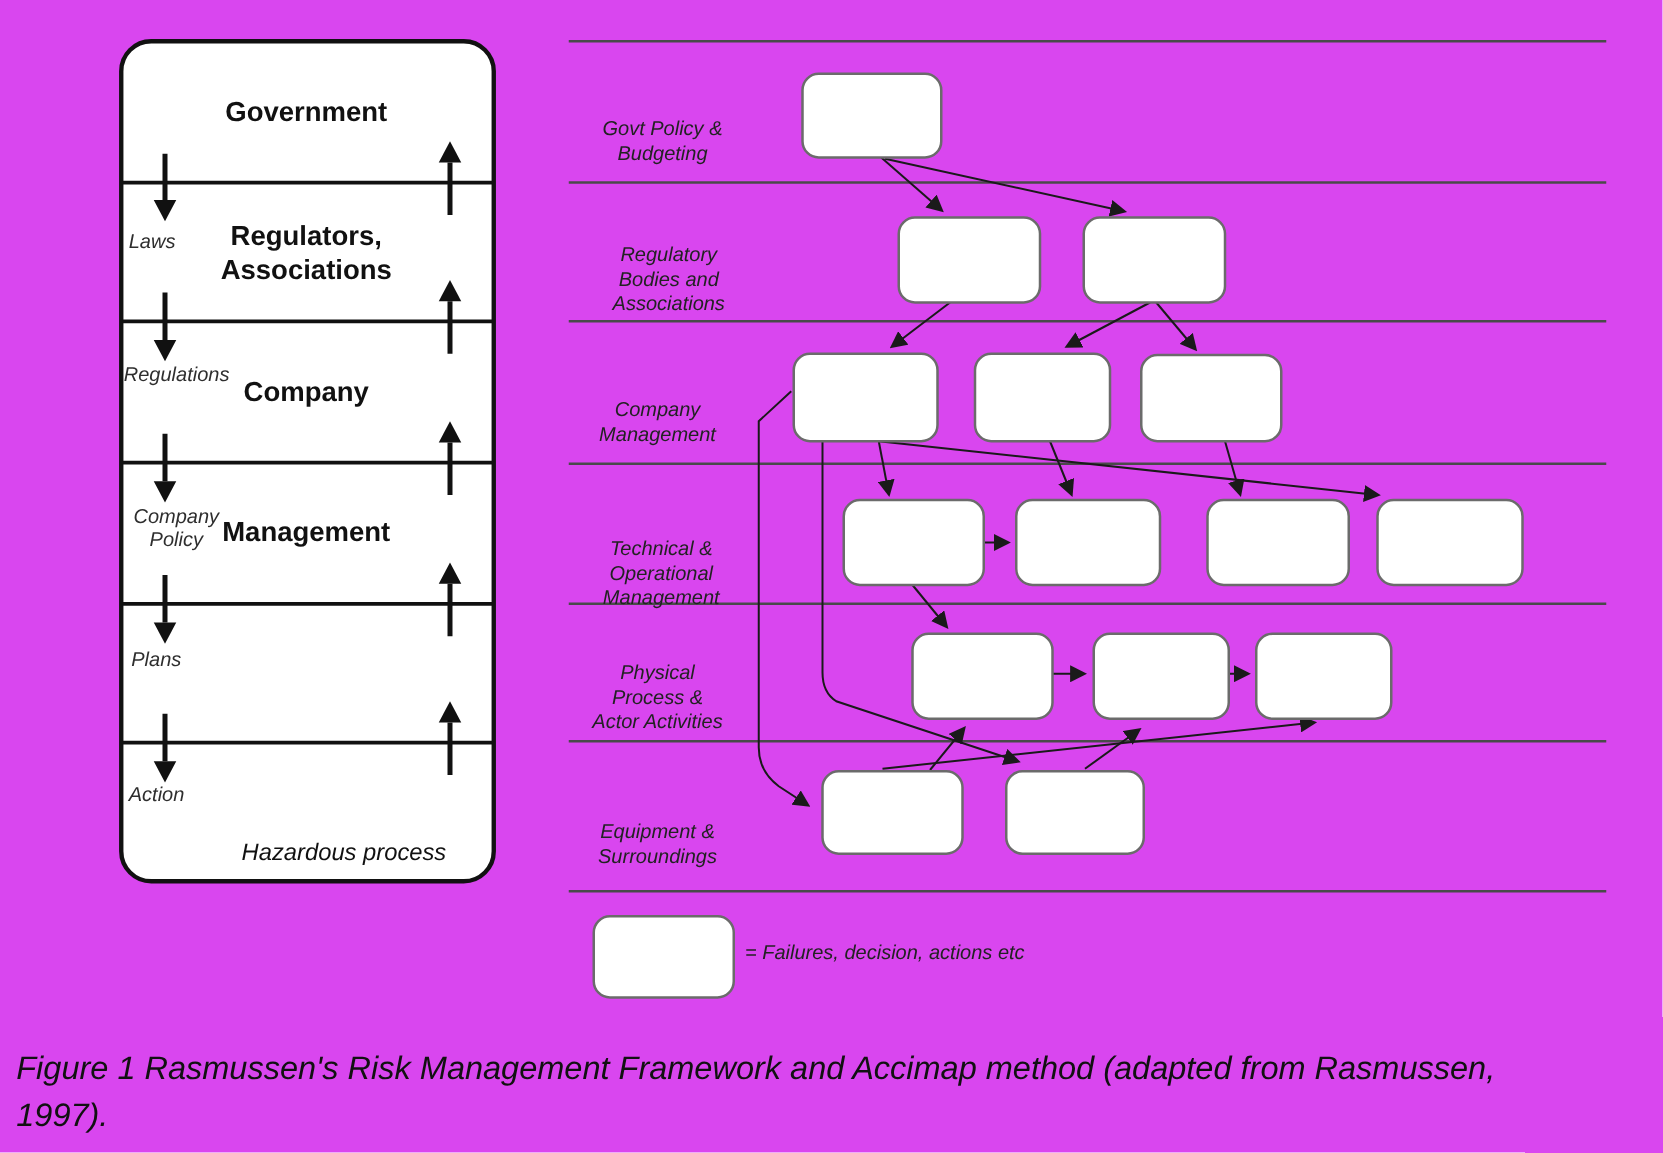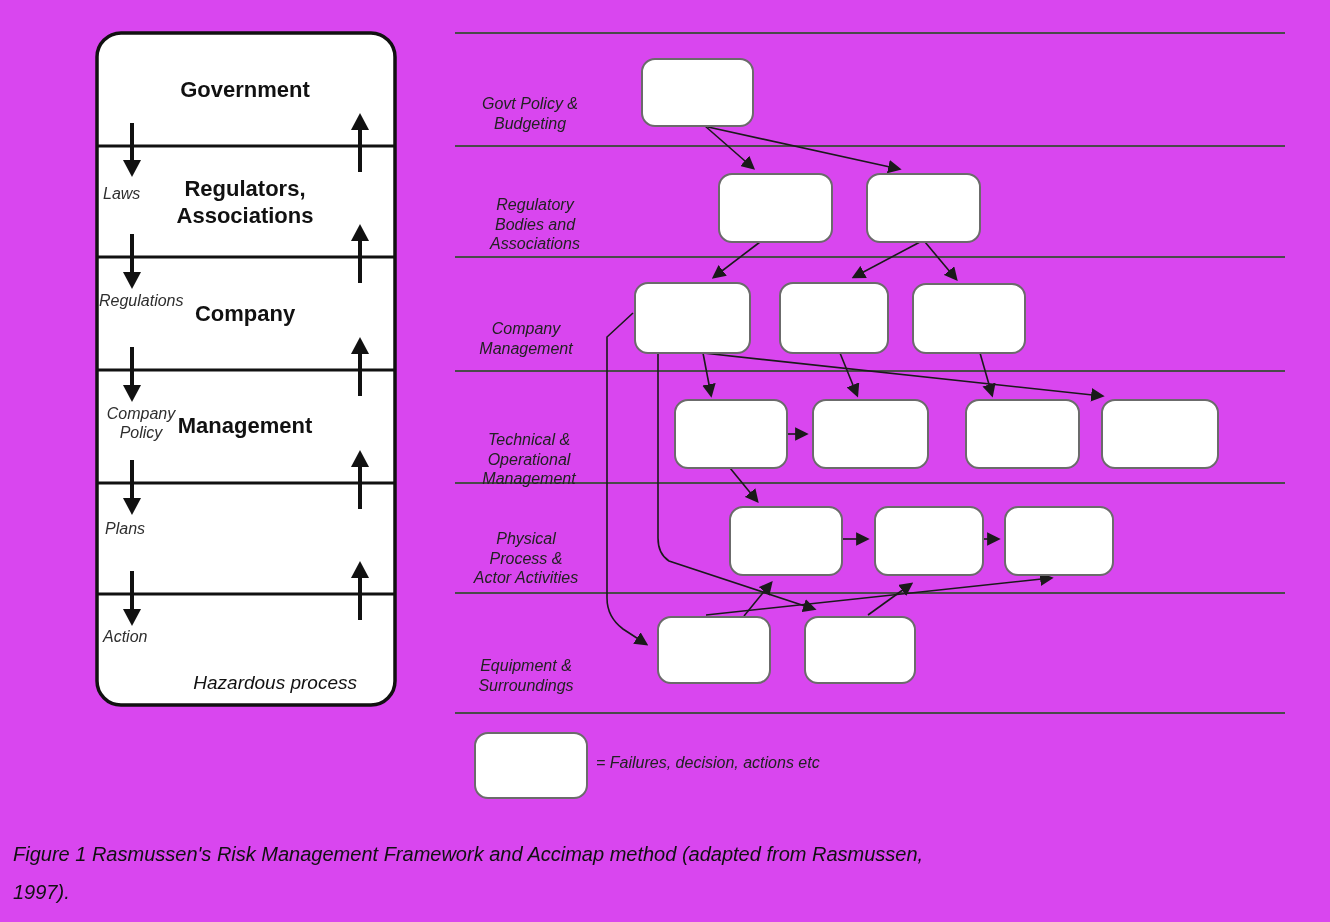--- a/index.html
+++ b/index.html
@@ -9,21 +9,21 @@
   .lvl{position:absolute;font-weight:bold;font-size:22px;line-height:1.22;
        text-align:center;white-space:pre-line;color:#111;}
   .smalllab{position:absolute;font-style:italic;font-size:16px;line-height:19px;
        color:#2e2e2e;white-space:pre-line;}
   .smalllab.ctr{text-align:center;}
   .rowlab{position:absolute;font-style:italic;font-size:16px;line-height:19.5px;
        color:#222;text-align:center;width:172px;white-space:pre-line;margin-top:23px;}
   .hazard{position:absolute;font-style:italic;font-size:19px;color:#111;
        text-align:right;width:260px;}
   .legendtext{position:absolute;font-style:italic;font-size:16px;color:#222;}
-  .caption{position:absolute;font-style:italic;font-size:20px;line-height:38px;
+  .caption{position:absolute;font-style:italic;font-size:26px;line-height:38px;
        color:#111;white-space:pre-line;}
 </style>
 </head>
 <body>
 
 <div class="stage">
 
   <svg width="1330" height="922" viewBox="0 0 1330 922">
     <defs>
       <marker id="ah" viewBox="0 0 10 10" refX="8" refY="5" markerWidth="8.5" markerHeight="8.5" orient="auto-start-reverse">

